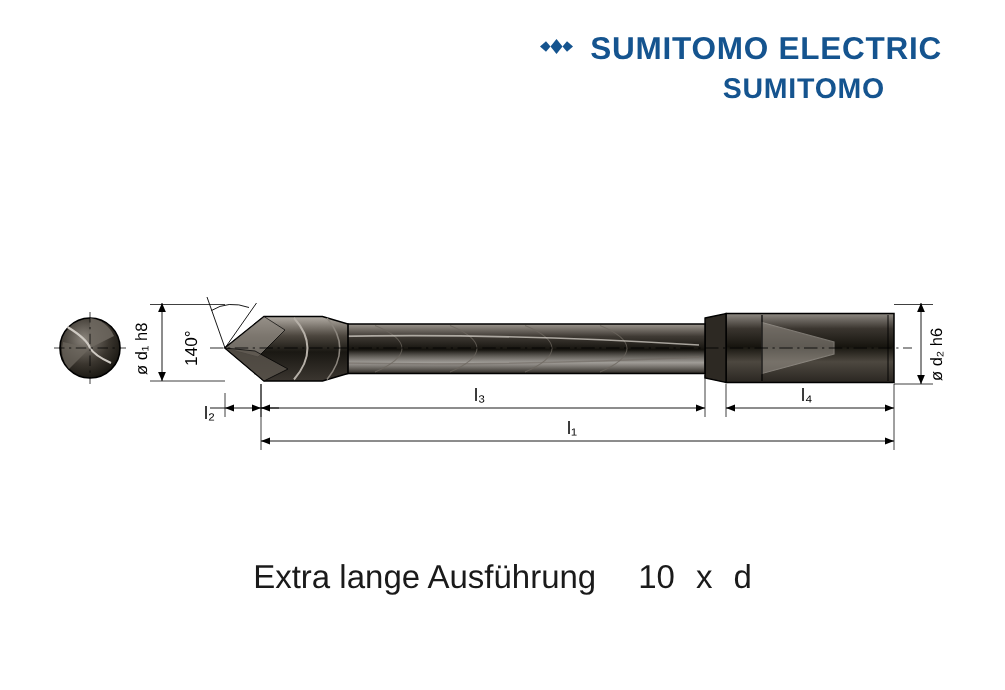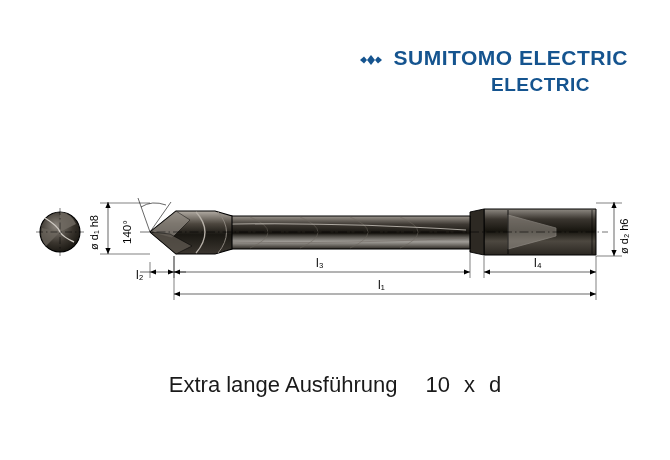--- a/index.html
+++ b/index.html
@@ -24,24 +24,23 @@
   .brand {
     position: absolute;
     right: 42px;
     top: 22px;
     text-align: right;
     color: #15548f;
     line-height: 1.05;
   }
   .brand-row {
     display: flex;
-    align-items: flex-end;
+    align-items: flex-start;
     justify-content: flex-end;
     gap: 8px;
-    margin-top: 25px;
   }
   .brand-mark {
     display: inline-block;
     width: 26px;
     height: 18px;
   }
   .brand-name {
     font-size: 21px;
     font-weight: bold;
     letter-spacing: 0.5px;
@@ -91,21 +90,21 @@
     <div class="brand-row">
       <span class="brand-mark">
         <svg width="26" height="18" viewBox="0 0 26 18">
           <polygon points="7,9 11,4 15,9 11,14" fill="#15548f"></polygon>
           <polygon points="0,9 4,5.5 7,9 4,12.5" fill="#15548f"></polygon>
           <polygon points="15,9 18,5.5 22,9 18,12.5" fill="#15548f"></polygon>
         </svg>
       </span>
       <span class="brand-name">SUMITOMO ELECTRIC</span>
     </div>
-    <div class="brand-sub">ELECTRIC</div>
+    <div class="brand-sub">SUMITOMO</div>
   </div>
 
   <div class="drawing">
     <svg width="670" height="190" viewBox="0 0 670 190">
 
       <defs>
         <linearGradient id="shankGrad" x1="0" y1="0" x2="0" y2="1">
           <stop offset="0%" stop-color="#8f8a83"></stop>
           <stop offset="22%" stop-color="#3a352f"></stop>
           <stop offset="48%" stop-color="#17150f"></stop>

